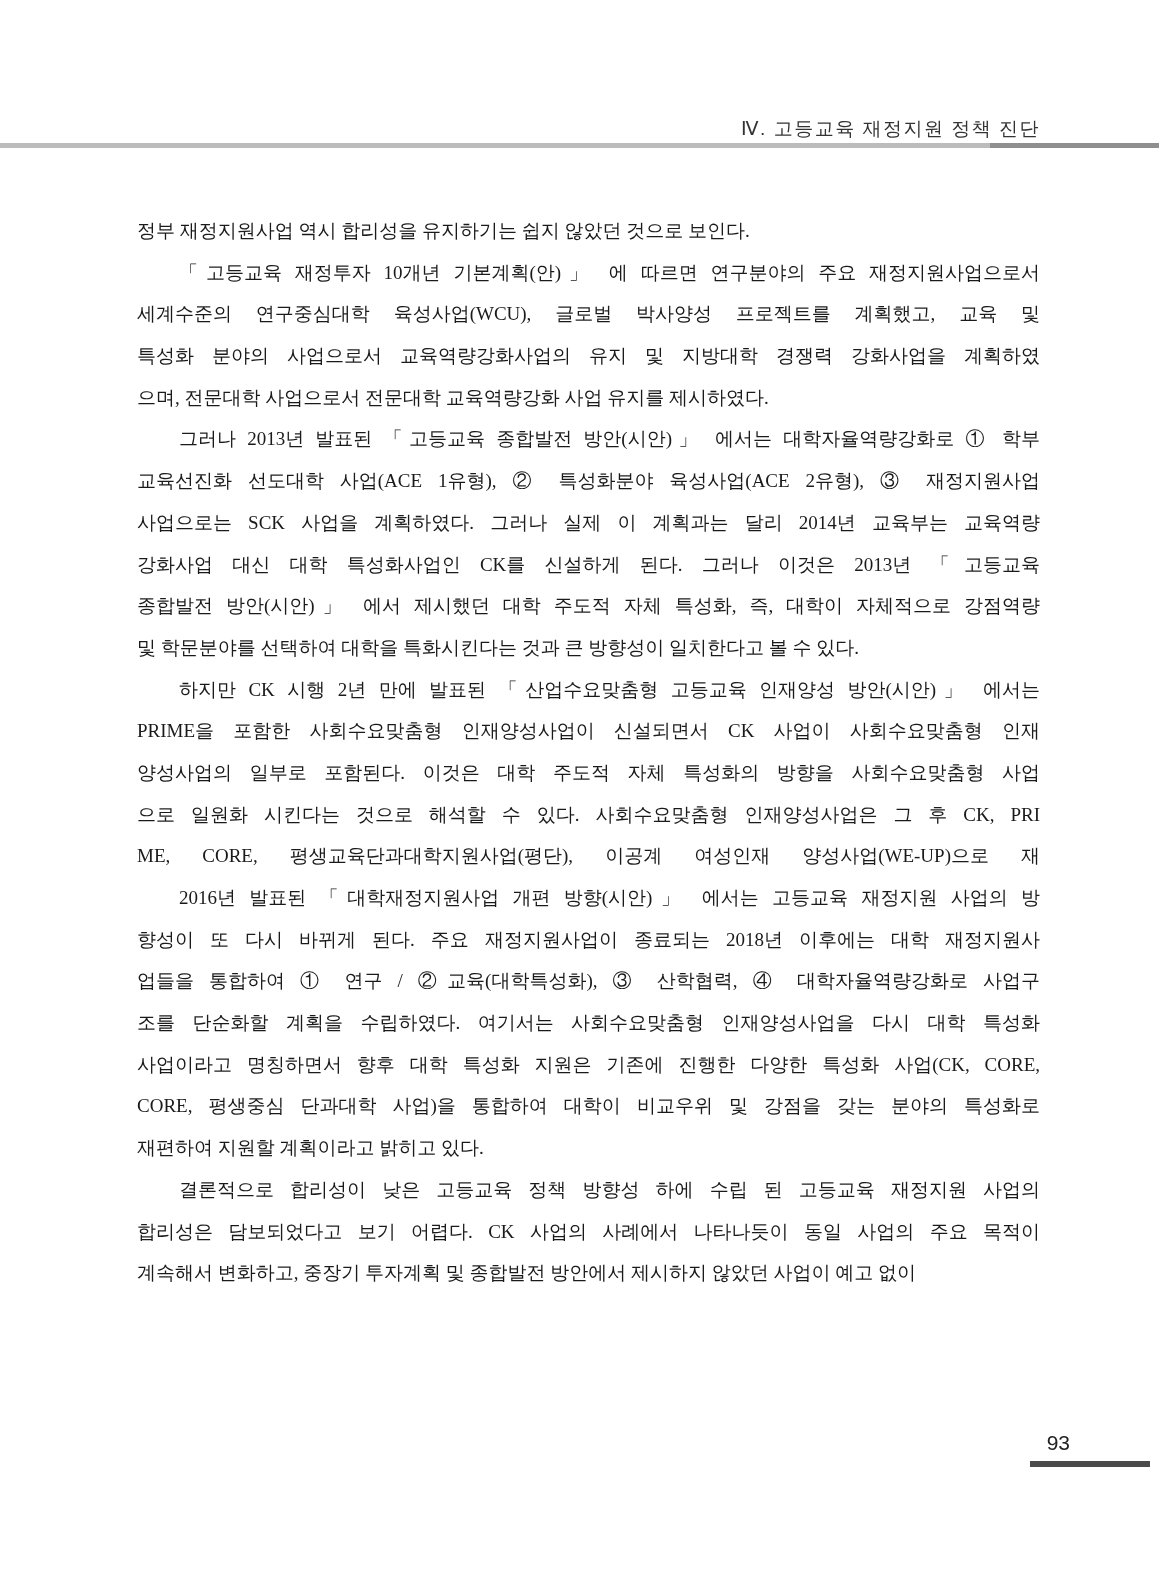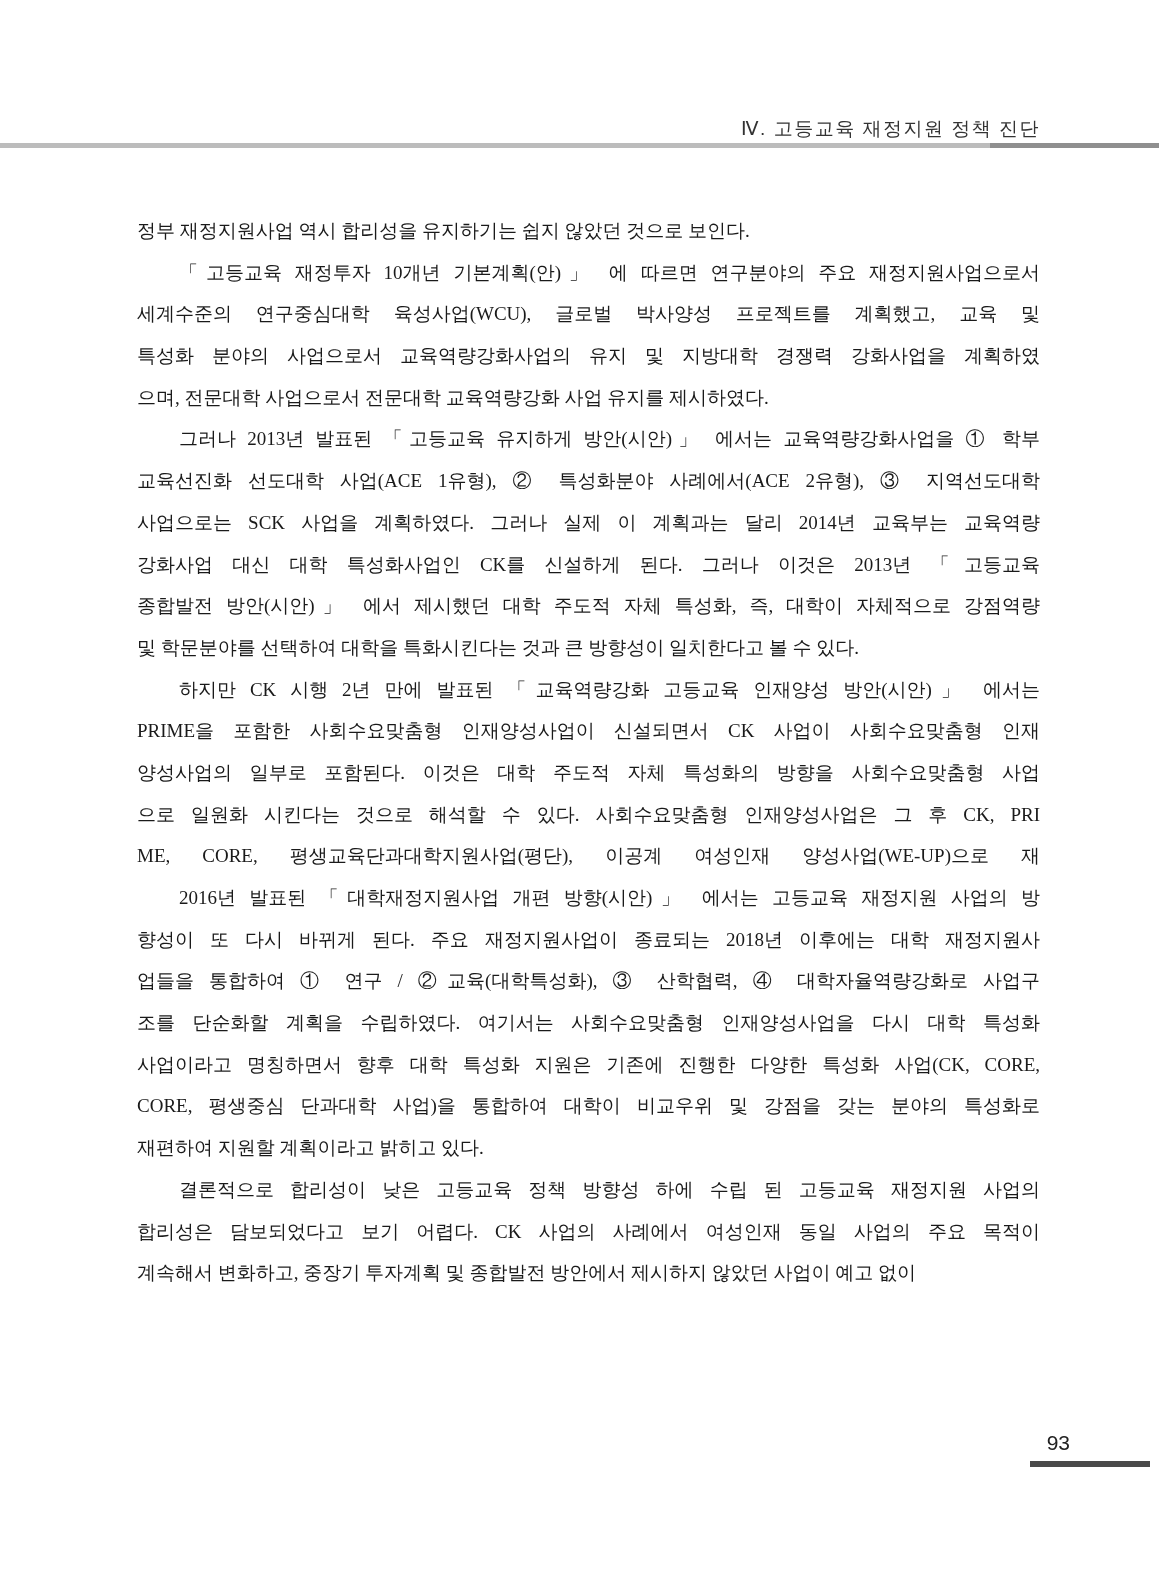--- a/index.html
+++ b/index.html
@@ -91,46 +91,46 @@
       <div>
         <div class="line last">정부 재정지원사업 역시 합리성을 유지하기는 쉽지 않았던 것으로 보인다.</div>
       </div>
       <div>
         <div class="line first">「고등교육 재정투자 10개년 기본계획(안)」 에 따르면 연구분야의 주요 재정지원사업으로서</div>
         <div class="line">세계수준의 연구중심대학 육성사업(WCU), 글로벌 박사양성 프로젝트를 계획했고, 교육 및</div>
         <div class="line">특성화 분야의 사업으로서 교육역량강화사업의 유지 및 지방대학 경쟁력 강화사업을 계획하였</div>
         <div class="line last">으며, 전문대학 사업으로서 전문대학 교육역량강화 사업 유지를 제시하였다.</div>
       </div>
       <div>
-        <div class="line first">그러나 2013년 발표된 「고등교육 유지하게 방안(시안)」 에서는 교육역량강화사업을 ① 학부</div>
-        <div class="line">교육선진화 선도대학 사업(ACE 1유형), ② 특성화분야 사례에서(ACE 2유형), ③ 지역선도대학</div>
+        <div class="line first">그러나 2013년 발표된 「고등교육 종합발전 방안(시안)」 에서는 대학자율역량강화로 ① 학부</div>
+        <div class="line">교육선진화 선도대학 사업(ACE 1유형), ② 특성화분야 육성사업(ACE 2유형), ③ 재정지원사업</div>
         <div class="line">사업으로는 SCK 사업을 계획하였다. 그러나 실제 이 계획과는 달리 2014년 교육부는 교육역량</div>
         <div class="line">강화사업 대신 대학 특성화사업인 CK를 신설하게 된다. 그러나 이것은 2013년 「고등교육</div>
         <div class="line">종합발전 방안(시안)」 에서 제시했던 대학 주도적 자체 특성화, 즉, 대학이 자체적으로 강점역량</div>
         <div class="line last">및 학문분야를 선택하여 대학을 특화시킨다는 것과 큰 방향성이 일치한다고 볼 수 있다.</div>
       </div>
       <div>
-        <div class="line first">하지만 CK 시행 2년 만에 발표된 「교육역량강화 고등교육 인재양성 방안(시안)」 에서는</div>
+        <div class="line first">하지만 CK 시행 2년 만에 발표된 「산업수요맞춤형 고등교육 인재양성 방안(시안)」 에서는</div>
         <div class="line">PRIME을 포함한 사회수요맞춤형 인재양성사업이 신설되면서 CK 사업이 사회수요맞춤형 인재</div>
         <div class="line">양성사업의 일부로 포함된다. 이것은 대학 주도적 자체 특성화의 방향을 사회수요맞춤형 사업</div>
         <div class="line">으로 일원화 시킨다는 것으로 해석할 수 있다. 사회수요맞춤형 인재양성사업은 그 후 CK, PRI</div>
         <div class="line">ME, CORE, 평생교육단과대학지원사업(평단), 이공계 여성인재 양성사업(WE-UP)으로 재</div>
       </div>
       <div>
         <div class="line first">2016년 발표된 「대학재정지원사업 개편 방향(시안)」 에서는 고등교육 재정지원 사업의 방</div>
         <div class="line">향성이 또 다시 바뀌게 된다. 주요 재정지원사업이 종료되는 2018년 이후에는 대학 재정지원사</div>
         <div class="line">업들을 통합하여 ① 연구 / ②교육(대학특성화), ③ 산학협력, ④ 대학자율역량강화로 사업구</div>
         <div class="line">조를 단순화할 계획을 수립하였다. 여기서는 사회수요맞춤형 인재양성사업을 다시 대학 특성화</div>
         <div class="line">사업이라고 명칭하면서 향후 대학 특성화 지원은 기존에 진행한 다양한 특성화 사업(CK, CORE,</div>
         <div class="line">CORE, 평생중심 단과대학 사업)을 통합하여 대학이 비교우위 및 강점을 갖는 분야의 특성화로</div>
         <div class="line last">재편하여 지원할 계획이라고 밝히고 있다.</div>
       </div>
       <div>
         <div class="line first">결론적으로 합리성이 낮은 고등교육 정책 방향성 하에 수립 된 고등교육 재정지원 사업의</div>
-        <div class="line">합리성은 담보되었다고 보기 어렵다. CK 사업의 사례에서 여성인재 동일 사업의 주요 목적이</div>
+        <div class="line">합리성은 담보되었다고 보기 어렵다. CK 사업의 사례에서 나타나듯이 동일 사업의 주요 목적이</div>
         <div class="line last">계속해서 변화하고, 중장기 투자계획 및 종합발전 방안에서 제시하지 않았던 사업이 예고 없이</div>
       </div>
     </div>
 
   <div class="page-number">93</div>
 
   <div class="footer-bar"></div>
 
 </div>
 

